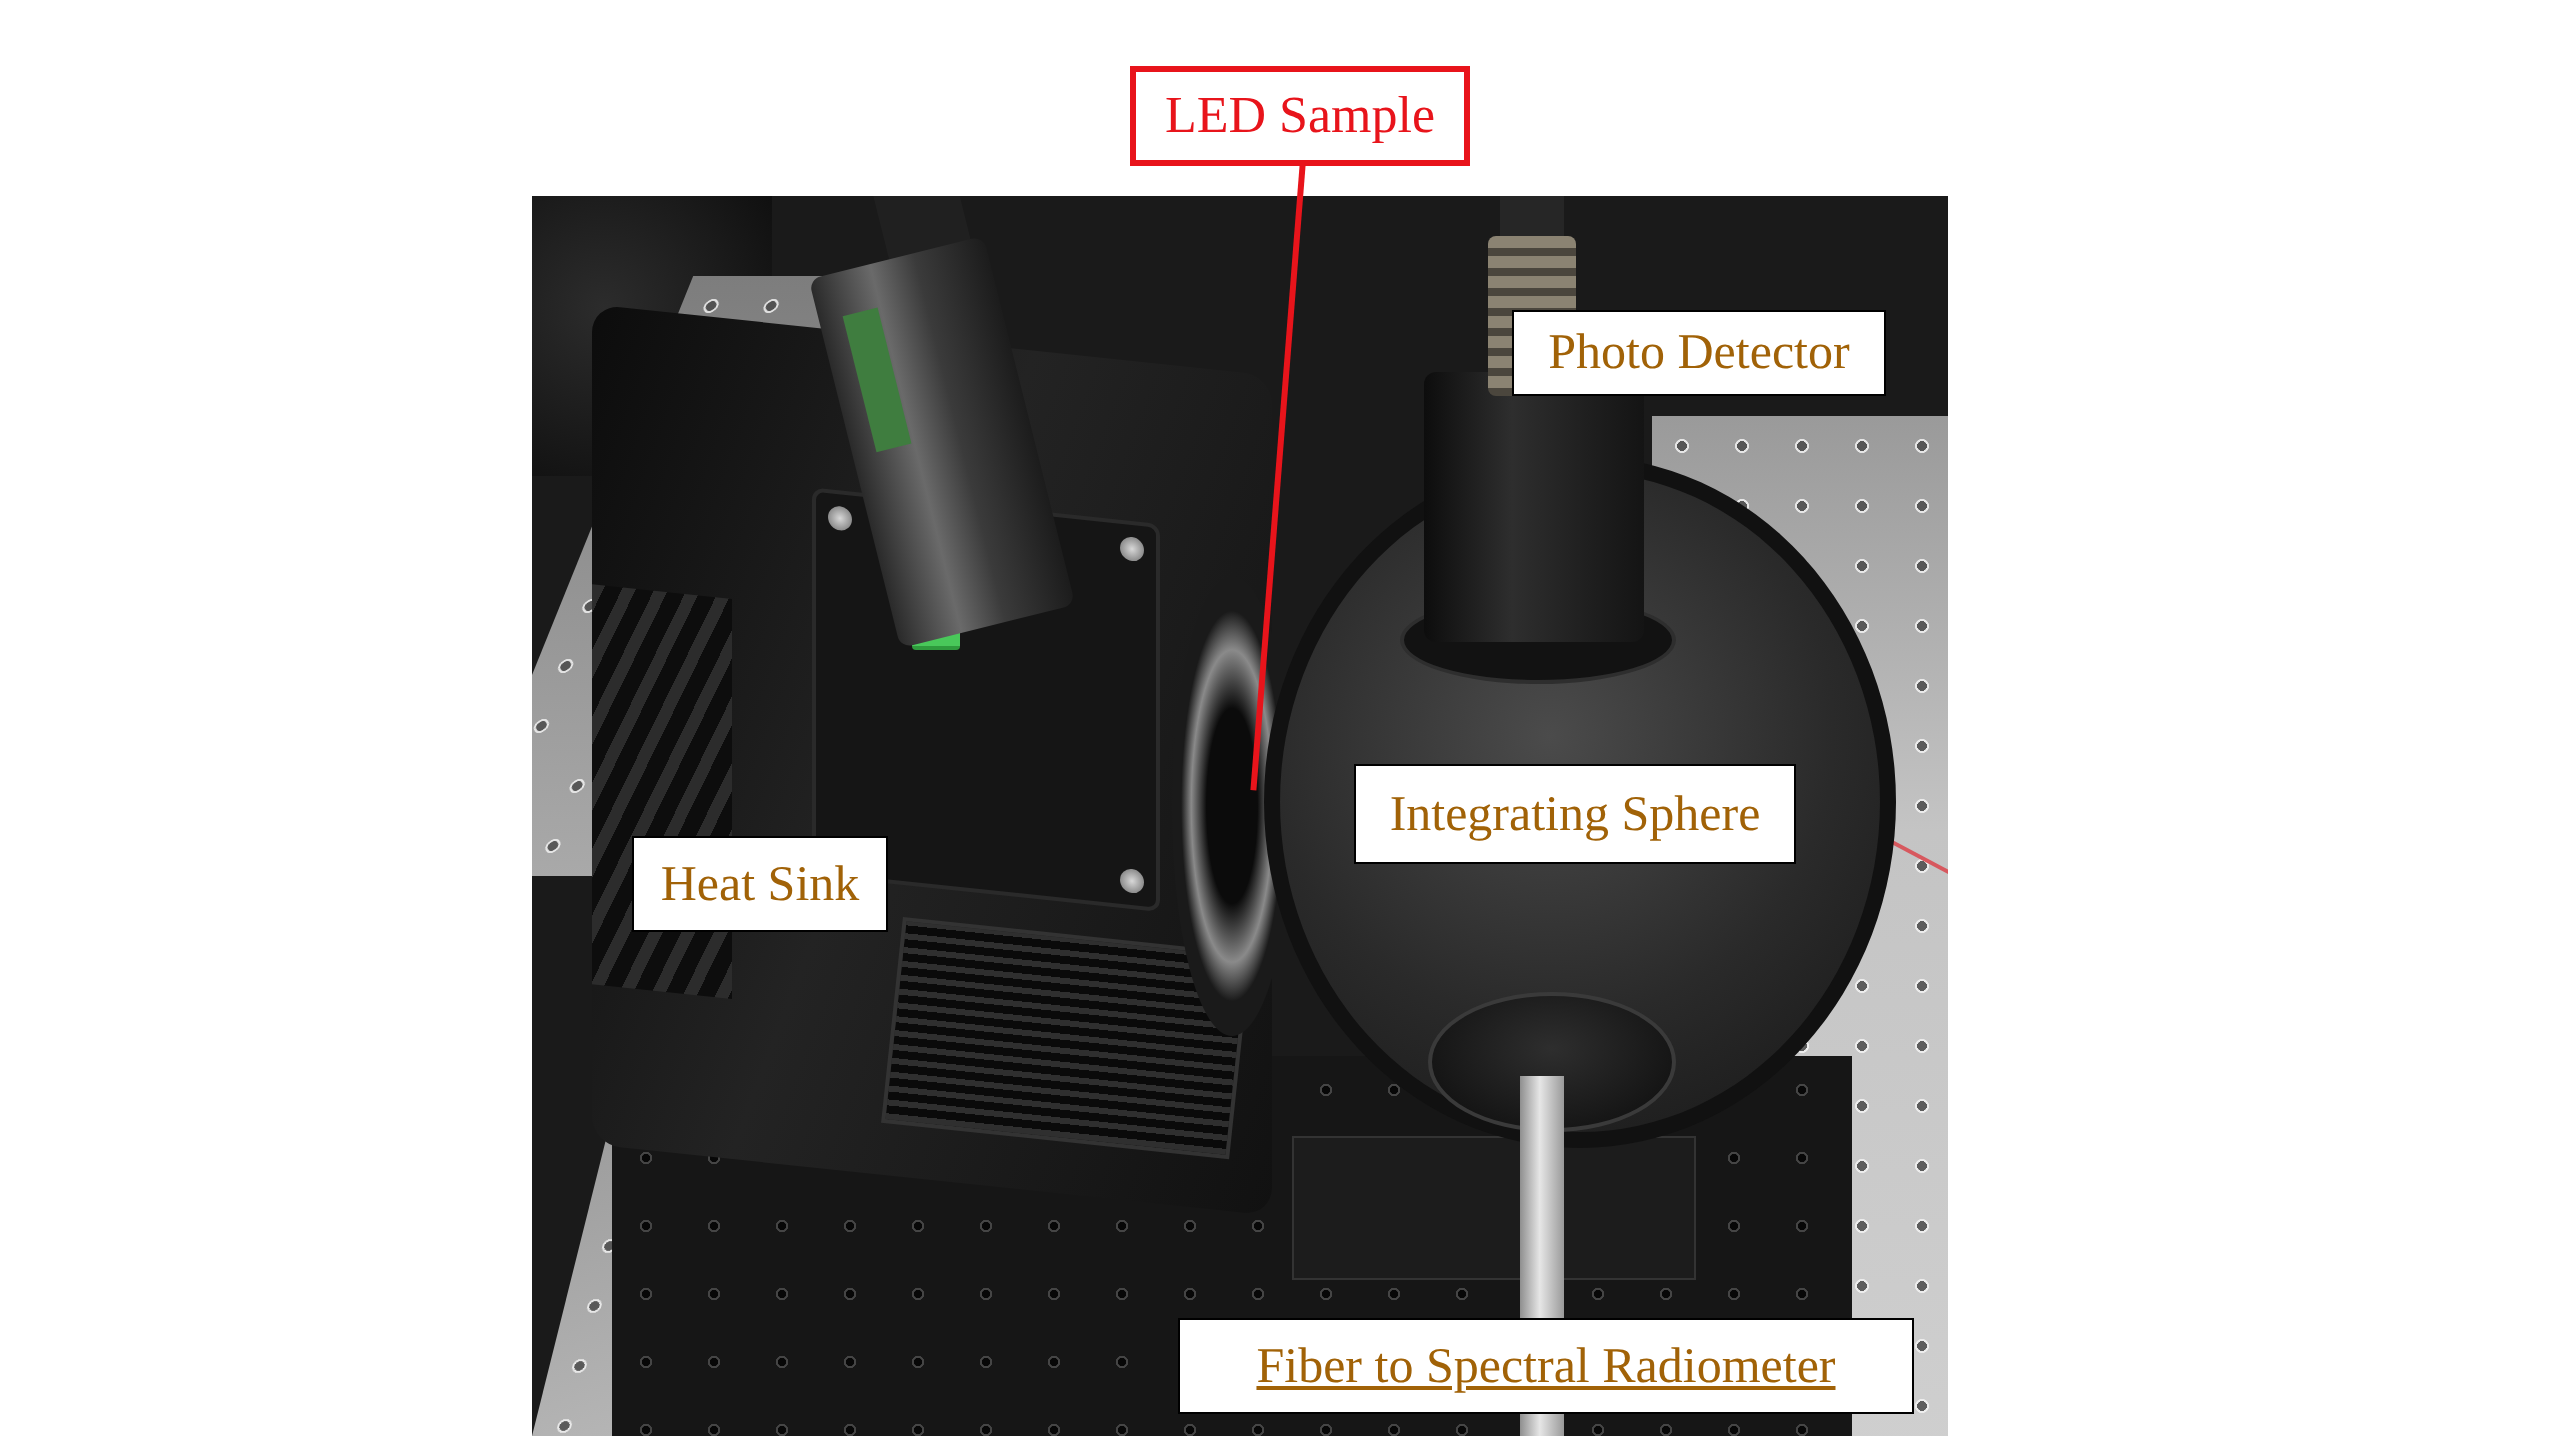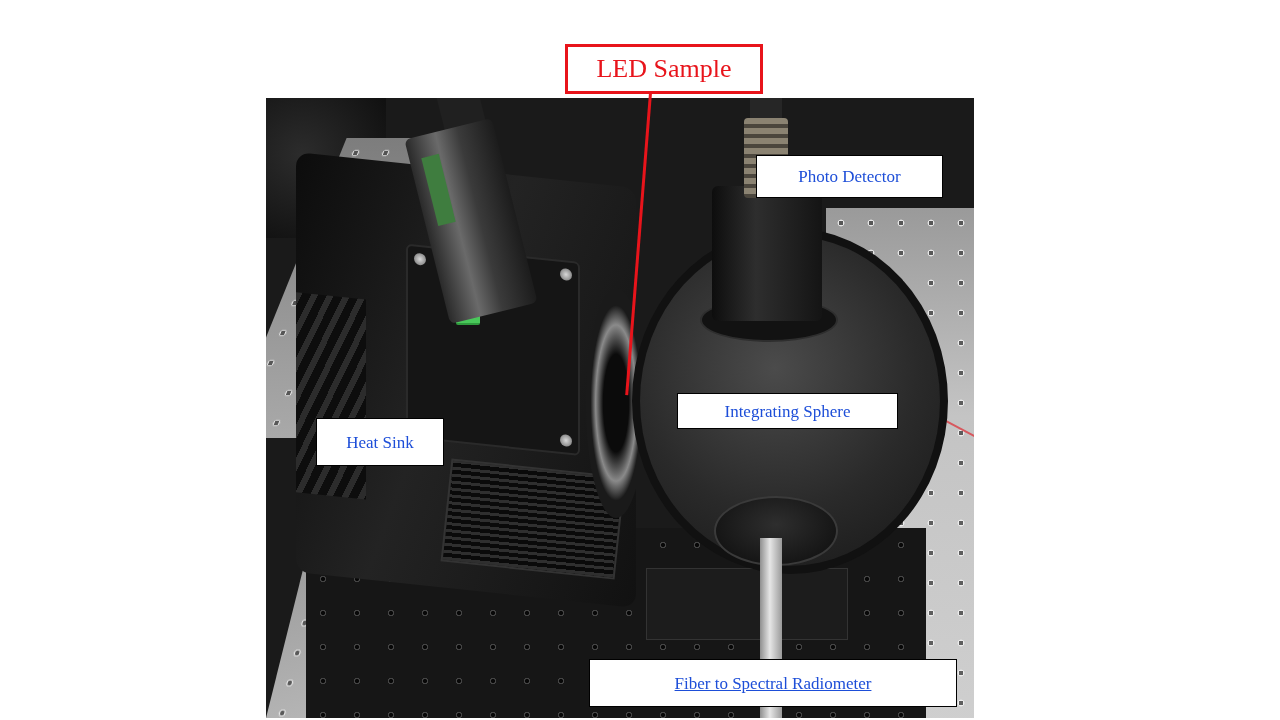--- a/index.html
+++ b/index.html
@@ -129,21 +129,21 @@
       transform: rotate(4deg);
     }
     .red-wire {
       position: absolute; left: 650px; top: 330px; width: 90px; height: 2px; background: #d7585e;
       transform: rotate(28deg);
     }
 
     
     .label {
       position: absolute; background: #ffffff; border: 1.5px solid #000;
-      color: #1d4ed8; font-size: 17px; line-height: 1; display: flex; align-items: center; justify-content: center;
+      color: #a16207; font-size: 25px; line-height: 1; display: flex; align-items: center; justify-content: center;
       white-space: nowrap; box-sizing: border-box;
     }
     .label.led {
       border: 3px solid #e8141b; color: #e8141b; font-size: 26px;
     }
     .leader {
       position: absolute; background: #e8141b; width: 3px; transform-origin: top left;
     }
   </style>
 </head>
@@ -188,29 +188,29 @@
   <div class="detector-ring"></div>
   <div class="detector"></div>
   <div class="bnc-cable"></div>
   <div class="bnc"></div>
   <div class="port"></div>
   <div class="fiber"></div>
 </div>
 
 <div class="leader" style="left:650px; top:80px; height:316px; transform: rotate(4.5deg);"></div>
 
-<div class="label led" style="left:565px; top:33px; width:198px; height:50px;margin-top:11px;">
+<div class="label led" style="left:565px; top:33px; width:170px; height:50px;">
   <span>LED Sample</span>
 </div>
 
 <div class="label" style="left:756px; top:155px; width:187px; height:43px;">
   <span>Photo Detector</span>
 </div>
 
-<div class="label" style="left:677px; top:393px; width:221px; height:36px;">
+<div class="label" style="left:677px; top:382px; width:221px; height:50px;">
   <span>Integrating Sphere</span>
 </div>
 
 <div class="label" style="left:316px; top:418px; width:128px; height:48px;">
   <span>Heat Sink</span>
 </div>
 
 <div class="label" style="left:589px; top:659px; width:368px; height:48px;text-decoration:underline;">
   <span>Fiber to Spectral Radiometer</span>
 </div>

